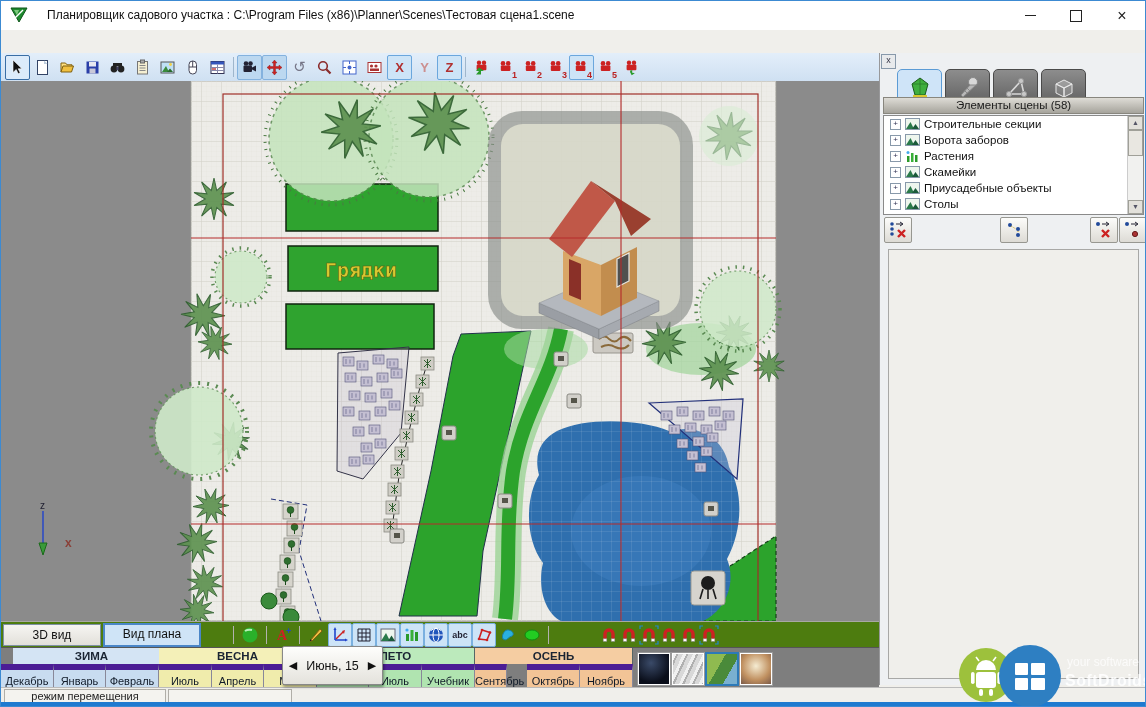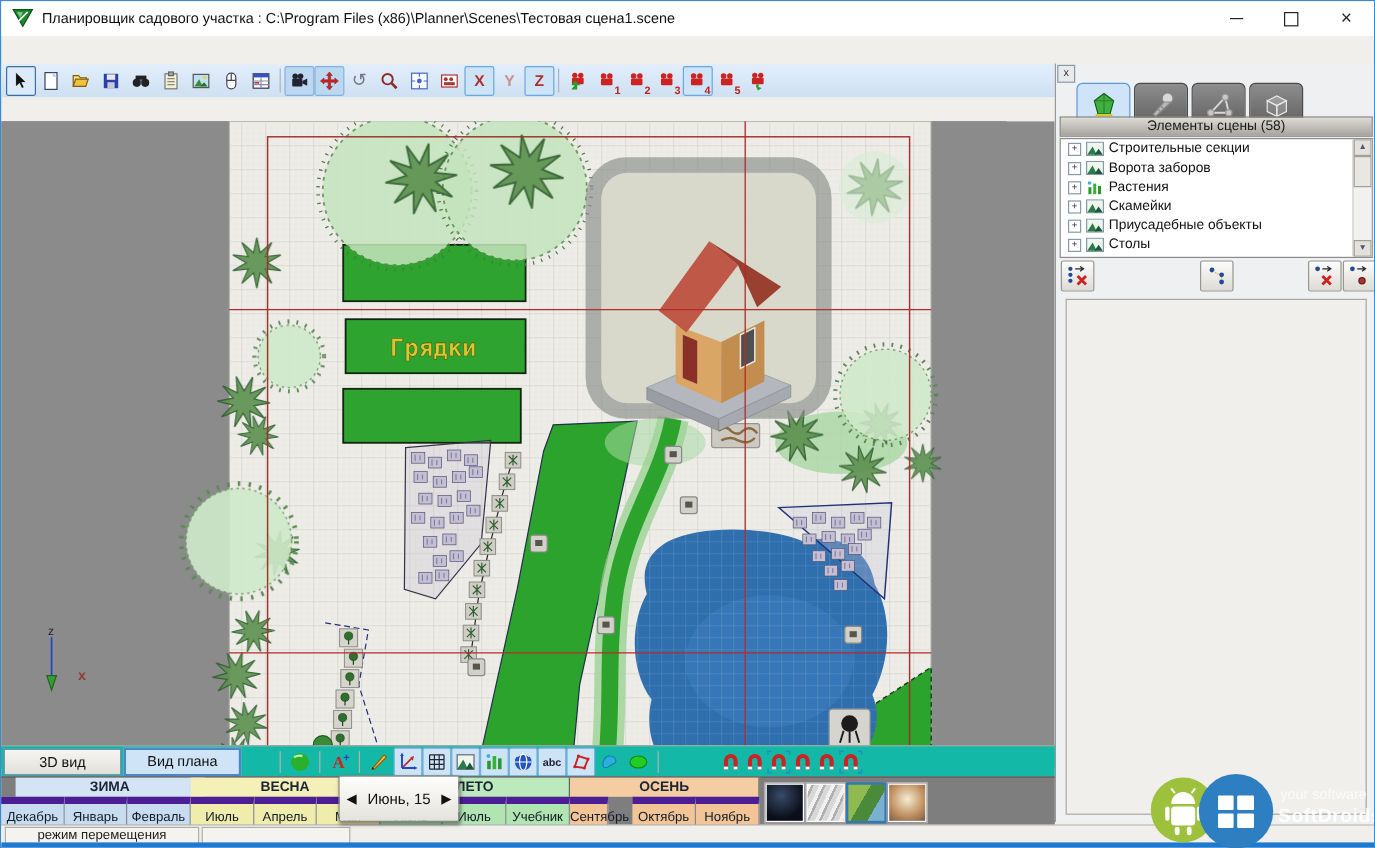--- a/index.html
+++ b/index.html
@@ -1,56 +1,56 @@
 <!DOCTYPE html>
 <html><head>
 <meta charset="utf-8">
 <style>
   html,body{margin:0;padding:0;background:#555;font-family:"Liberation Sans",sans-serif;}
   .window{position:relative;width:1146px;height:707px;background:#f0efeb;border:1px solid #3c8ad2;box-sizing:border-box;overflow:hidden;}
   
   .titlebar{position:absolute;left:0;top:0;width:100%;height:29px;background:#fff;}
   .title-logo{position:absolute;left:9px;top:6px;width:18px;height:16px;}
-  .title-text{position:absolute;left:34px;top:7px;font-size:12px;color:#111;white-space:nowrap;}
+  .title-text{position:absolute;left:46px;top:7px;font-size:12px;color:#111;white-space:nowrap;}
   .wbtn{position:absolute;top:0;width:46px;height:29px;display:flex;align-items:center;justify-content:center;color:#222;}
   .wbtn.min{right:92px}.wbtn.max{right:46px}.wbtn.cls{right:0;font-size:16px;}
   .glyph-min{width:11px;height:1px;background:#222;}
   .glyph-max{width:10px;height:10px;border:1px solid #222;}
   
   .menubar{position:absolute;left:0;top:29px;width:100%;height:23px;background:#fff;display:flex;align-items:center;}
   .menu-item{padding:0 10px;font-size:12.5px;color:#111;}
   .menu-about{position:absolute;right:8px;font-size:12.5px;color:#111;}
   
   .toolbar{position:absolute;left:0;top:52px;width:878px;height:28px;background:linear-gradient(#e3eefa,#cfe0f2);display:flex;align-items:center;padding-left:4px;box-sizing:border-box;}
   .tb{position:relative;width:23px;height:23px;display:flex;align-items:center;justify-content:center;border:1px solid transparent;border-radius:2px;flex:0 0 auto;}
   .tb.sel{background:#dcebfa;border-color:#3a6ea5;}
   .tb.act{background:#bcd8f0;border-color:#84b2de;}
   .tb.on{background:#cde4f7;border-color:#6ba7dd;}
   .tsep{width:1px;height:20px;background:#9fb6cc;margin:0 3px;flex:0 0 auto;}
   .axis-letter{font-size:13px;font-weight:bold;}
   .pnum{position:absolute;right:1px;bottom:-1px;font-size:9px;font-weight:bold;color:#b22;}
   
-  .canvas{position:absolute;left:0;top:80px;width:838px;height:540px;background:#8b8b8b;margin-top:20px;}
+  .canvas{position:absolute;left:0;top:80px;width:838px;height:540px;background:#8b8b8b;}
   
   .rightpanel{position:absolute;left:878px;top:52px;width:268px;bottom:21px;background:#eef0f2;border-left:1px solid #98989a;box-sizing:border-box;}
   .rp-close{position:absolute;left:1px;top:1px;width:13px;height:13px;border:1px solid #8899aa;background:#e8eaec;font-size:9px;line-height:11px;text-align:center;color:#334;}
   .cat-btn{position:absolute;top:16px;width:43px;height:36px;border-radius:5px;background:linear-gradient(#8d8d8d,#5e5e5e);border:1px solid #4a4a4a;display:flex;align-items:center;justify-content:center;}
   .cat-btn.on{background:#cfe4f8;border:1px solid #5b9bd5;}
   .rp-header{position:absolute;left:3px;right:3px;top:44px;height:15px;background:linear-gradient(#dedcd6,#a6a49c);border:1px solid #88867e;font-size:11.5px;text-align:center;line-height:15px;color:#1a1a1a;}
   .tree{position:absolute;left:3px;right:3px;top:62px;height:98px;background:#fff;border:1px solid #8a8a8a;overflow:hidden;}
   .tree-row{height:16px;display:flex;align-items:center;font-size:11.5px;color:#111;white-space:nowrap;}
   .expander{width:9px;height:9px;border:1px solid #8899aa;margin:0 4px 0 6px;font-size:8px;line-height:7px;text-align:center;color:#335;background:#fff;flex:0 0 auto;}
   .tree-ic{margin-right:4px;flex:0 0 auto;}
   .scroll{position:absolute;right:0;top:0;bottom:0;width:15px;background:#f1f1ef;border-left:1px solid #ccc;}
   .sbtn{position:absolute;left:0;width:15px;height:14px;background:#e3e1db;border:1px solid #a0a098;box-sizing:border-box;font-size:7px;text-align:center;line-height:12px;color:#556;}
   .sthumb{position:absolute;left:0;top:14px;width:15px;height:26px;background:#e9e7e1;border:1px solid #a0a098;box-sizing:border-box;}
   .act-btn{position:absolute;top:164px;width:26px;height:24px;background:linear-gradient(#fcfcfa,#dddbd5);border:1px solid #979791;border-radius:2px;display:flex;align-items:center;justify-content:center;}
   .rp-body{position:absolute;left:8px;right:8px;top:196px;bottom:6px;border:1px solid #a8a8a6;background:#f0efeb;}
   
-  .bottombar{position:absolute;left:0;top:620px;width:878px;height:26px;background:#14b8a6;border-top:1px solid #a8a8a4;box-sizing:border-box;display:flex;align-items:center;}
+  .bottombar{position:absolute;left:0;top:620px;width:878px;height:26px;background:#4d7c0f;border-top:1px solid #a8a8a4;box-sizing:border-box;display:flex;align-items:center;}
   .tab{height:20px;line-height:20px;text-align:center;font-size:12px;color:#111;background:linear-gradient(#f6f5f2,#e2e0da);border:1px solid #7e8fa5;margin-left:2px;}
   .tab.v3d{width:96px;}
   .tab.on{width:94px;background:#cfe4f7;border:2px solid #4a86c8;height:20px;line-height:18px;}
   .bsep{width:1px;height:18px;background:#b2b2ae;margin:0 4px;flex:0 0 auto;}
   .bb{position:relative;width:22px;height:22px;display:flex;align-items:center;justify-content:center;border:1px solid transparent;border-radius:2px;flex:0 0 auto;}
   .bb.on{background:#cde4f7;border-color:#7ab0e0;}
   .abc-txt{font-size:9px;font-weight:bold;color:#223;}
   .magwrap{display:flex;margin-left:46px;}
   .mag{position:relative;width:20px;height:20px;flex:0 0 auto;}
   

